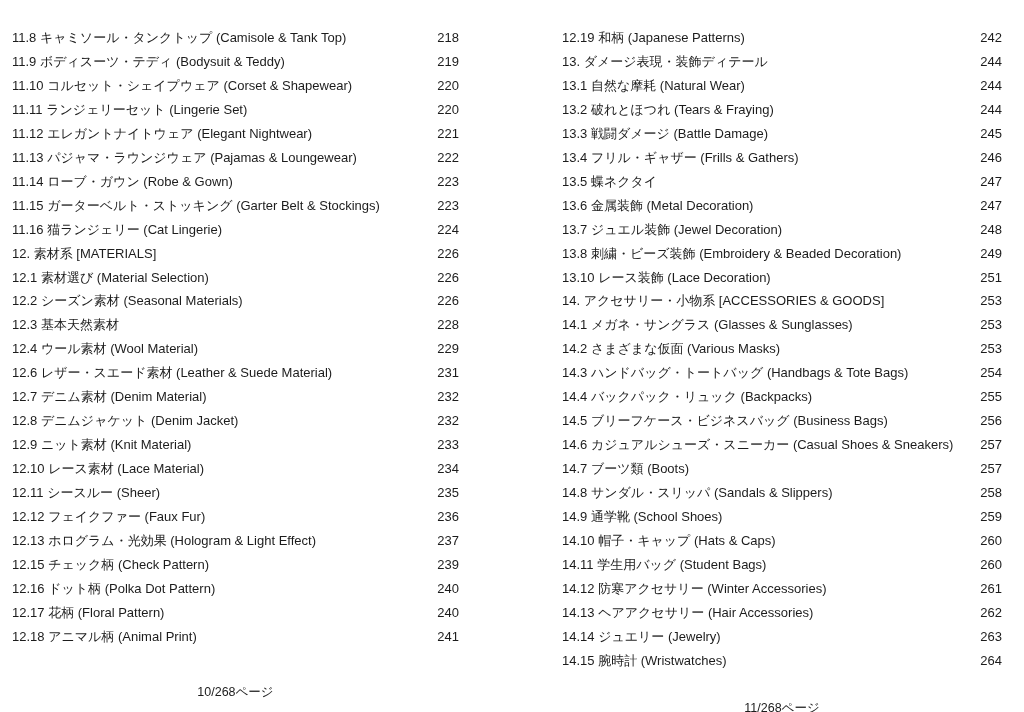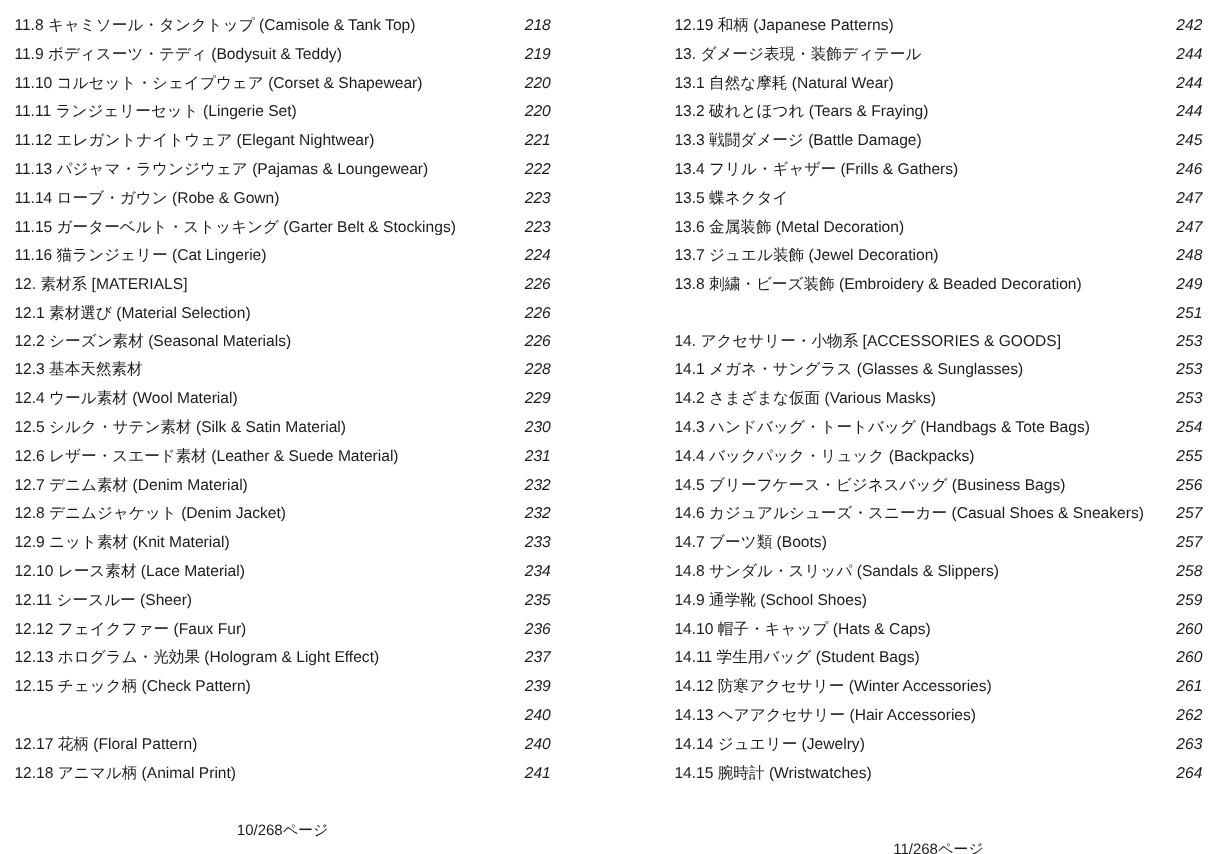--- a/index.html
+++ b/index.html
@@ -5,32 +5,32 @@
   html, body { margin: 0; padding: 0; }
   body {
     width: 1024px;
     height: 712px;
     background: #ffffff;
     font-family: "Liberation Sans", "DejaVu Sans", sans-serif;
     color: #1c1c1c;
     position: relative;
     overflow: hidden;
   }
-  .col { position: absolute; top: 9px; }
+  .col { position: absolute; top: 26px; }
   .col-left  { left: 12px;  width: 447px; }
   .col-right { left: 562px; width: 440px; }
   .toc-row {
     display: flex;
     align-items: center;
     height: 23.95px;
     font-size: 13px;
     line-height: 1.2;
   }
   .toc-label { white-space: nowrap; overflow: hidden; }
-  .toc-page  { margin-left: auto; padding-left: 8px; flex: none; font-style: italic; }
+  .toc-page  { margin-left: auto; padding-left: 8px; flex: none; }
   .footer {
     position: absolute;
     top: 684px;
     font-size: 12.5px;
     text-align: center;
   }
   .footer-left  { left: 12px;  width: 447px; }
   .footer-right { left: 562px; width: 440px; margin-top: 16px; }
 </style>
 </head>
@@ -87,24 +87,20 @@
     </div>
     <div class="toc-row">
       <span class="toc-label">12.3 基本天然素材</span>
       <span class="toc-page">228</span>
     </div>
     <div class="toc-row">
       <span class="toc-label">12.4 ウール素材 (Wool Material)</span>
       <span class="toc-page">229</span>
     </div>
     <div class="toc-row">
-      <span class="toc-label">12.5 シルク・サテン素材 (Silk &amp; Satin Material)</span>
-      <span class="toc-page">230</span>
-    </div>
-    <div class="toc-row">
       <span class="toc-label">12.6 レザー・スエード素材 (Leather &amp; Suede Material)</span>
       <span class="toc-page">231</span>
     </div>
     <div class="toc-row">
       <span class="toc-label">12.7 デニム素材 (Denim Material)</span>
       <span class="toc-page">232</span>
     </div>
     <div class="toc-row">
       <span class="toc-label">12.8 デニムジャケット (Denim Jacket)</span>
       <span class="toc-page">232</span>
@@ -127,20 +123,21 @@
     </div>
     <div class="toc-row">
       <span class="toc-label">12.13 ホログラム・光効果 (Hologram &amp; Light Effect)</span>
       <span class="toc-page">237</span>
     </div>
     <div class="toc-row">
       <span class="toc-label">12.15 チェック柄 (Check Pattern)</span>
       <span class="toc-page">239</span>
     </div>
     <div class="toc-row">
+      <span class="toc-label">12.16 ドット柄 (Polka Dot Pattern)</span>
       <span class="toc-page">240</span>
     </div>
     <div class="toc-row">
       <span class="toc-label">12.17 花柄 (Floral Pattern)</span>
       <span class="toc-page">240</span>
     </div>
     <div class="toc-row">
       <span class="toc-label">12.18 アニマル柄 (Animal Print)</span>
       <span class="toc-page">241</span>
     </div>
@@ -180,20 +177,21 @@
     </div>
     <div class="toc-row">
       <span class="toc-label">13.7 ジュエル装飾 (Jewel Decoration)</span>
       <span class="toc-page">248</span>
     </div>
     <div class="toc-row">
       <span class="toc-label">13.8 刺繍・ビーズ装飾 (Embroidery &amp; Beaded Decoration)</span>
       <span class="toc-page">249</span>
     </div>
     <div class="toc-row">
+      <span class="toc-label">13.10 レース装飾 (Lace Decoration)</span>
       <span class="toc-page">251</span>
     </div>
     <div class="toc-row">
       <span class="toc-label">14. アクセサリー・小物系 [ACCESSORIES &amp; GOODS]</span>
       <span class="toc-page">253</span>
     </div>
     <div class="toc-row">
       <span class="toc-label">14.1 メガネ・サングラス (Glasses &amp; Sunglasses)</span>
       <span class="toc-page">253</span>
     </div>

